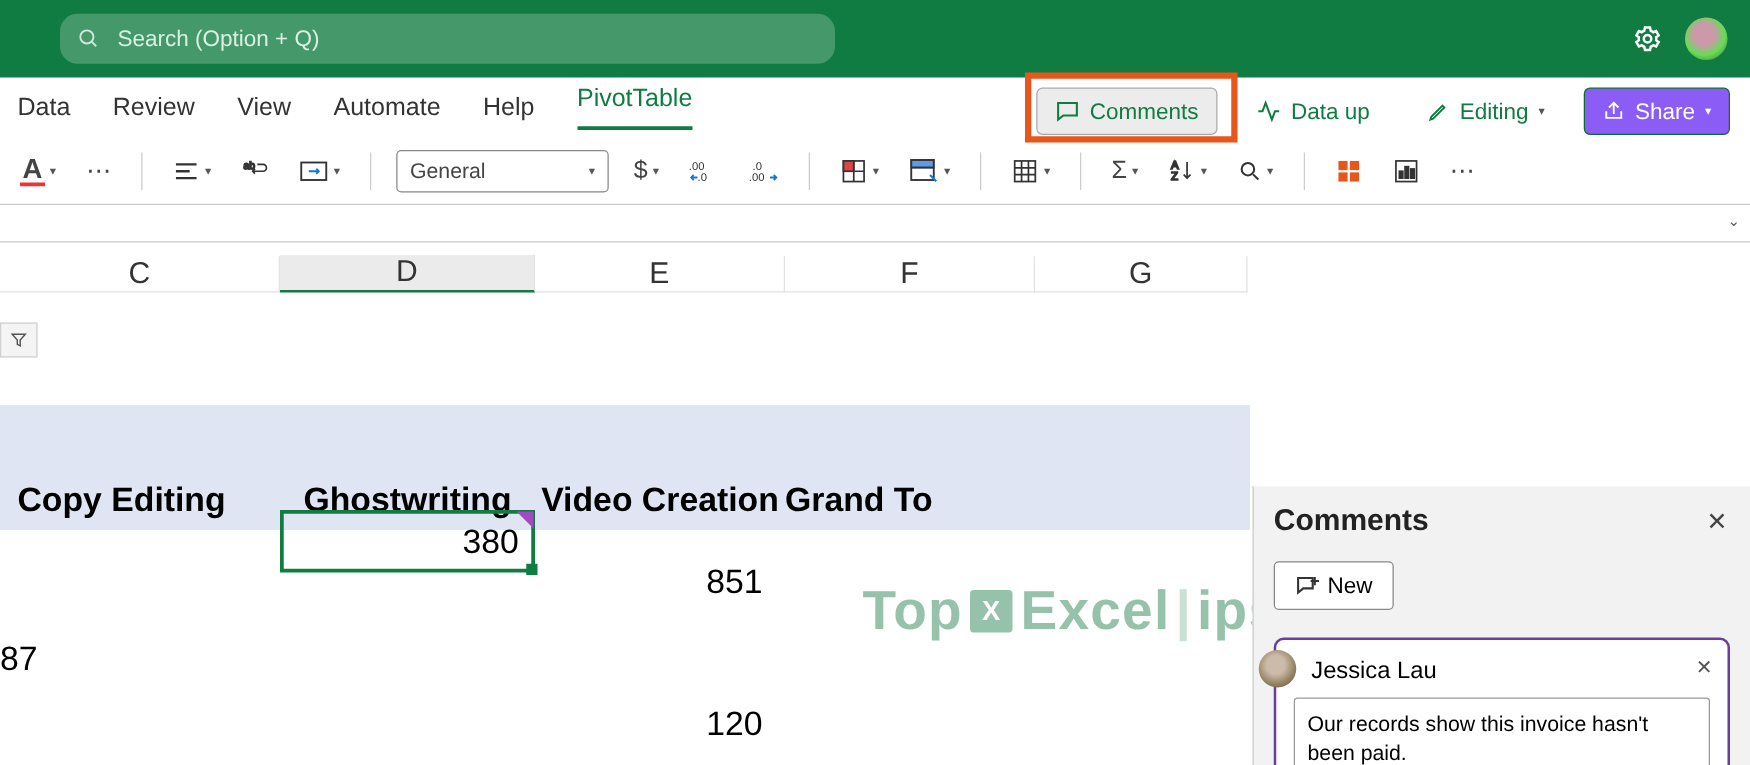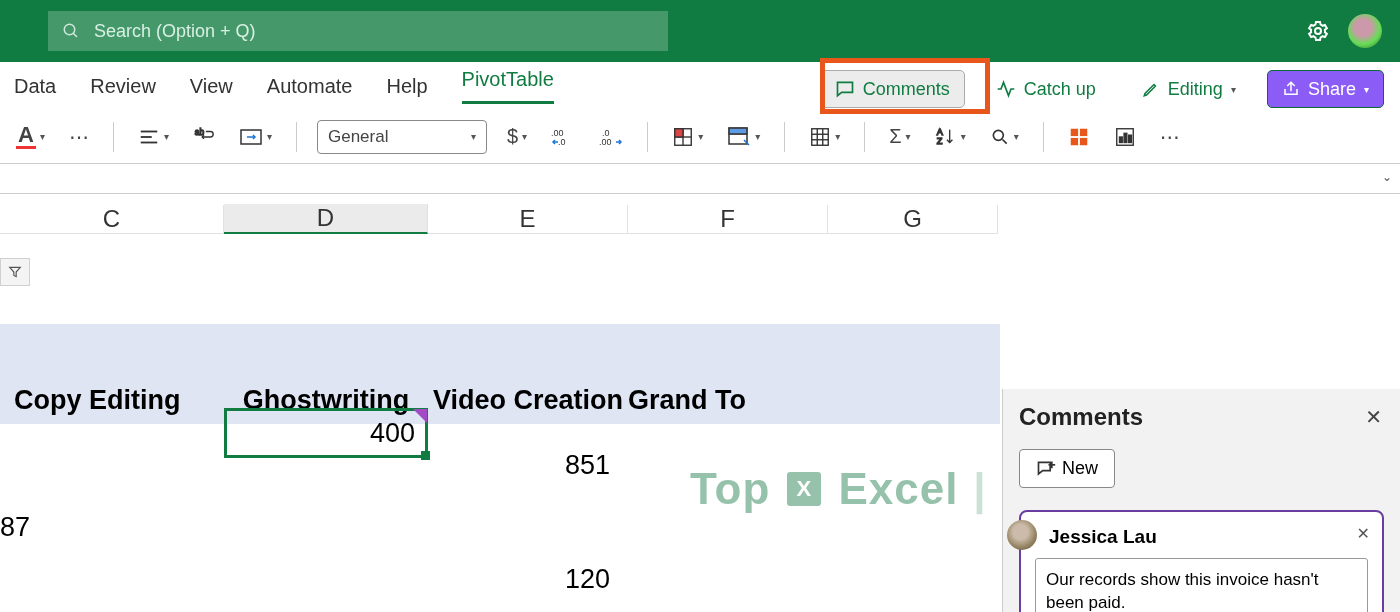--- a/index.html
+++ b/index.html
@@ -1,18 +1,18 @@
 <!DOCTYPE html>
 <html><head>
 <meta charset="utf-8">
 <style>
 *{box-sizing:border-box;margin:0;padding:0;font-family:"Segoe UI",Arial,sans-serif}
 body{width:1400px;height:612px;background:#fff;overflow:hidden;position:relative}
 .titlebar{height:62px;background:#107c41;display:flex;align-items:center;padding:0 18px;position:relative}
-.searchbox{margin-left:30px;width:620px;height:40px;background:rgba(255,255,255,.22);border-radius:0;display:flex;align-items:center;padding:0 14px;color:#d9f0e3;font-size:18px;gap:14px}
+.searchbox{margin-left:30px;width:620px;height:40px;background:rgba(255,255,255,.22);border-radius:14px;display:flex;align-items:center;padding:0 14px;color:#d9f0e3;font-size:18px;gap:14px}
 .gear{position:absolute;right:70px;color:#fff}
 .avatar{position:absolute;right:18px;width:34px;height:34px;border-radius:50%;background:radial-gradient(circle at 45% 40%,#c9a 0 30%,#6d5 60%,#363 100%)}
 .tabs{height:48px;display:flex;align-items:center;gap:34px;padding-left:14px;border-bottom:0}
 .tab{font-size:20px;color:#333;cursor:pointer}
 .tab.active{color:#107c41;font-weight:400;border-bottom:3px solid #107c41;padding-bottom:10px}
 .actions{position:absolute;right:16px;top:70px;display:flex;align-items:center;gap:16px}
 .btn{height:38px;display:flex;align-items:center;gap:8px;padding:0 14px;border:1px solid #bbb;border-radius:5px;font-size:18px;background:#fff;cursor:pointer}
 .btn.green-txt{color:#107c41;border:1px solid #aaa;background:#ececec}
 .btn.share{background:#8b5cf6;color:#fff;border:1px solid #0d6a37}
 .btn.nborder{border:1px solid transparent;background:transparent}
@@ -48,24 +48,24 @@
 .comment-flag{position:absolute;top:-2px;right:-2px;width:14px;height:14px;background:#a34bc5;clip-path:polygon(0 0,100% 0,100% 100%)}
 .val1{position:absolute;top:256px;left:428px;width:200px;text-align:right;font-size:27px;padding-right:18px}
 .val2{position:absolute;top:318px;left:0;width:30px;text-align:right;font-size:27px}
 .val3{position:absolute;top:370px;left:428px;width:200px;text-align:right;font-size:27px;padding-right:18px}
 .comments-pane{position:absolute;right:0;top:195px;width:398px;bottom:0;background:#f2f2f2;border-left:1px solid #ccc;padding:14px 16px}
 .cp-title{font-size:24px;font-weight:600;color:#222}
 .cp-close{position:absolute;right:18px;top:16px;font-size:20px;color:#444;cursor:pointer}
 .cp-new{margin-top:18px;display:inline-flex;align-items:center;gap:6px;border:1px solid #888;background:#fff;padding:8px 16px;border-radius:4px;font-size:18px;cursor:pointer}
 .comment-card{margin-top:22px;border:2px solid #6a3da0;border-radius:8px;background:#fff;padding:14px;position:relative}
 .cc-avatar{position:absolute;left:-14px;top:8px;width:30px;height:30px;border-radius:50%;background:radial-gradient(circle at 45% 40%,#cba 0 30%,#986 60%,#543 100%)}
-.cc-name{font-size:19px;font-weight:700;margin-left:14px}
+.cc-name{font-size:19px;font-weight:400;margin-left:14px}
 .cc-close{position:absolute;right:12px;top:12px;color:#555;cursor:pointer}
 .cc-text{margin-top:10px;border:1px solid #999;border-radius:3px;padding:10px;font-size:17px;line-height:1.35}
-.watermark{position:absolute;top:270px;left:690px;font-size:44px;font-weight:700;color:rgba(64,144,104,.55);letter-spacing:1px;pointer-events:none;display:flex;align-items:center;gap:15px}
+.watermark{position:absolute;top:270px;left:690px;font-size:44px;font-weight:700;color:rgba(64,144,104,.55);letter-spacing:1px;pointer-events:none;display:flex;align-items:center;gap:4px}
 .watermark .x{display:inline-block;width:34px;height:34px;background:rgba(64,144,104,.55);color:#fff;font-size:22px;text-align:center;line-height:34px;border-radius:3px;margin:0 2px}
 svg{display:block}
 </style>
 </head>
 <body>
 
 <div class="titlebar">
   <div class="searchbox">
     <svg width="18" height="18" viewBox="0 0 24 24" fill="none" stroke="#cfe8db" stroke-width="2">
         <circle cx="10" cy="10" r="7"></circle>
@@ -95,21 +95,21 @@
   <div class="btn green-txt">
     <svg width="20" height="20" viewBox="0 0 24 24" fill="none" stroke="#107c41" stroke-width="2">
         <path d="M3 4h18v12H8l-5 4z"></path>
       </svg>
     <span>Comments</span>
   </div>
   <div class="btn nborder" style="color:#107c41">
     <svg width="20" height="20" viewBox="0 0 24 24" fill="none" stroke="#107c41" stroke-width="2">
         <polyline points="2 12 6 12 9 4 15 20 18 12 22 12"></polyline>
       </svg>
-    <span>Catch up</span>
+    <span>Data up</span>
   </div>
   <div class="btn nborder" style="color:#107c41">
     <svg width="18" height="18" viewBox="0 0 24 24" fill="none" stroke="#107c41" stroke-width="2">
         <path d="M3 21l3-1 12-12-2-2L4 18z"></path>
       </svg>
     <span>Editing</span>
     <span class="dropdown-caret">▾</span>
   </div>
   <div class="btn share">
     <svg width="18" height="18" viewBox="0 0 24 24" fill="none" stroke="#fff" stroke-width="2">
@@ -269,21 +269,21 @@
   </div>
 
   <div class="pivot-header">
     <div class="ph1">Copy Editing</div>
     <div class="ph2">Ghostwriting</div>
     <div class="ph4">Video Creation</div>
     <div class="ph5">Grand To</div>
   </div>
 
   <div class="sel-cell">
-    <span>400</span>
+    <span>380</span>
     <div class="comment-flag"></div>
     <div class="sel-handle"></div>
   </div>
 
   <div class="val1">851</div>
   <div class="val2">87</div>
   <div class="val3">120</div>
 
   <div class="watermark">
     <span>Top</span>

